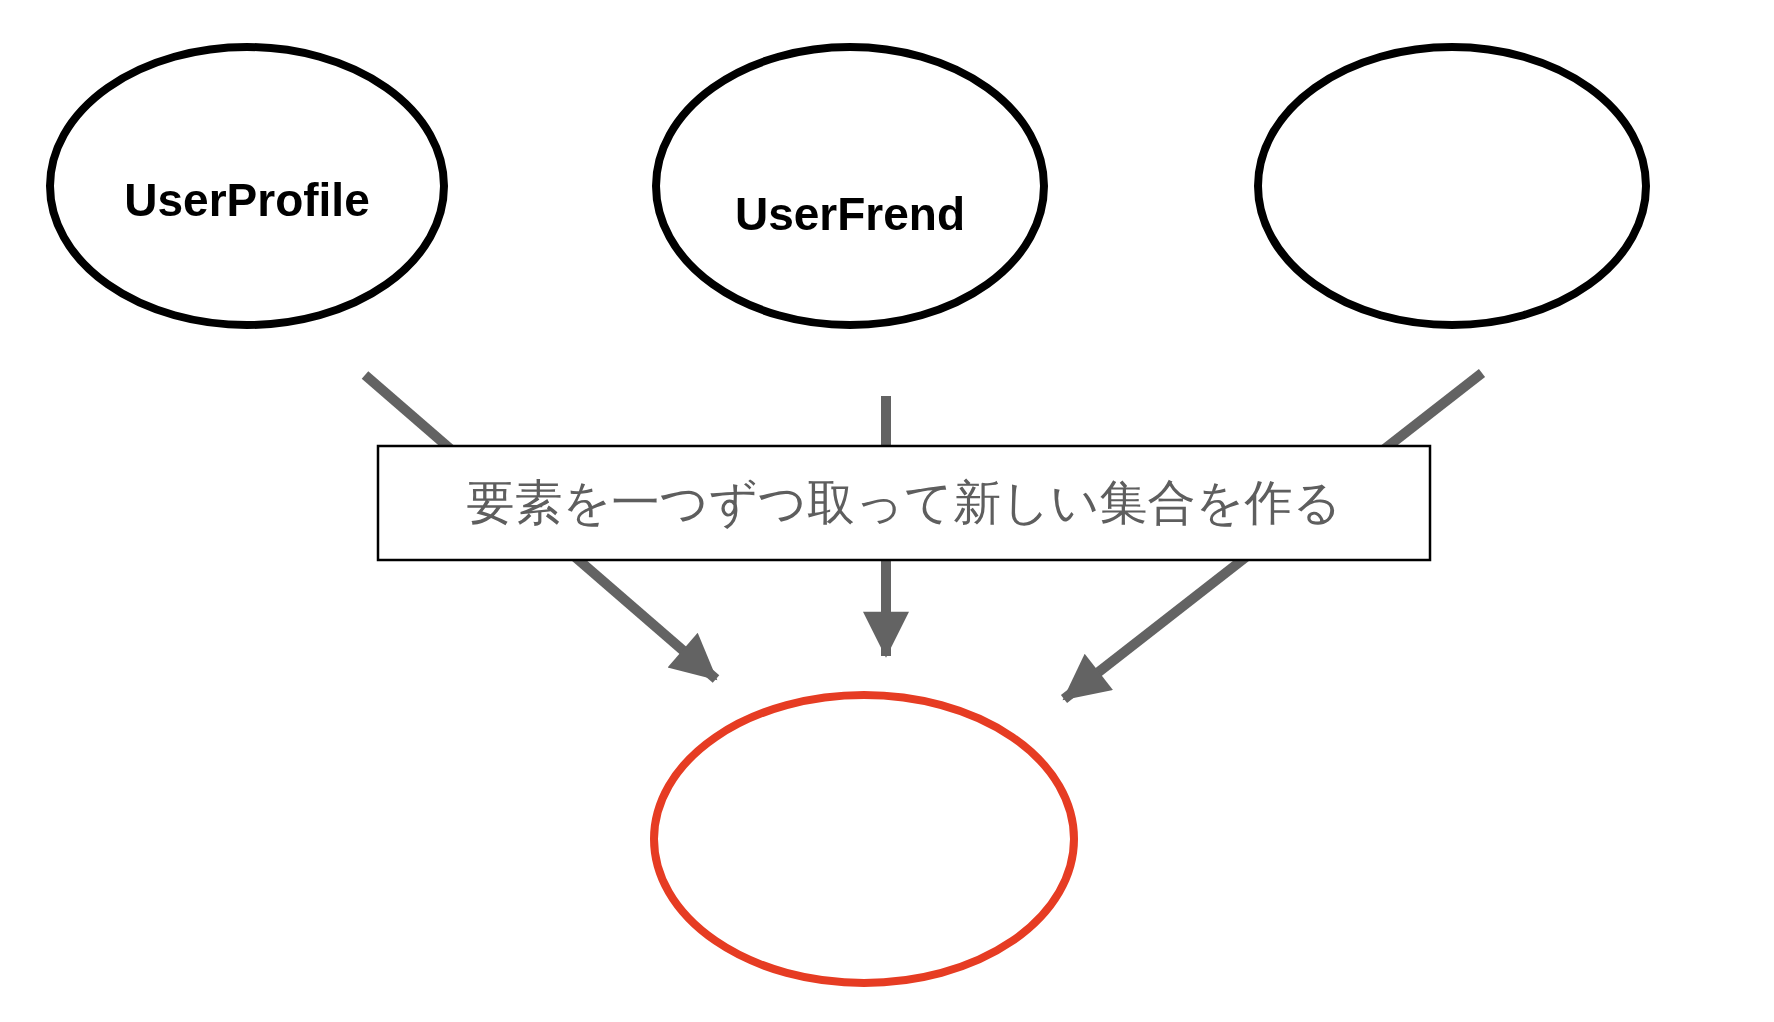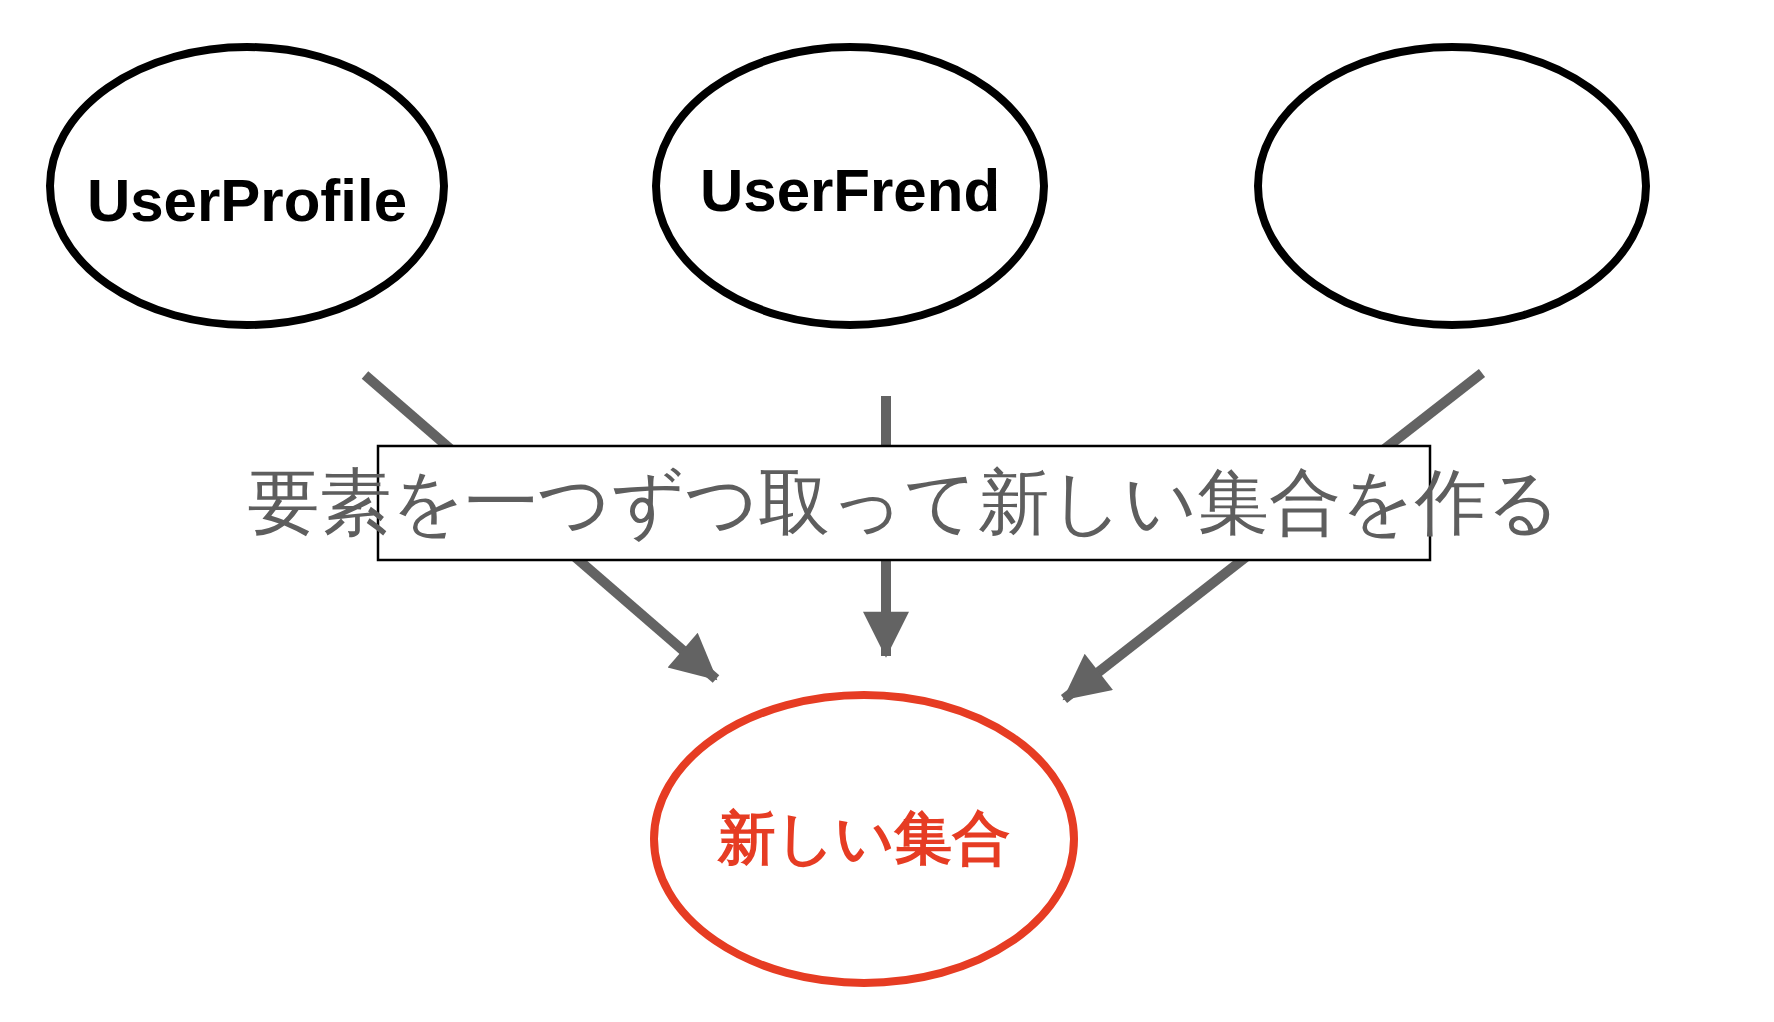--- a/index.html
+++ b/index.html
@@ -21,27 +21,27 @@
   .canvas svg{position:absolute;left:0;top:0;}
   .node-ellipse{fill:#ffffff;stroke:var(--shape-stroke);stroke-width:8;}
   .result-ellipse{fill:#ffffff;stroke:var(--result);stroke-width:8;}
   .arrow-line{stroke:var(--arrow);stroke-width:10;fill:none;}
   .arrow-head{fill:var(--arrow);}
   .process-rect{fill:#ffffff;stroke:var(--box-border);stroke-width:2.5;}
   .lbl{
     position:absolute;display:flex;align-items:center;justify-content:center;
     text-align:center;white-space:nowrap;pointer-events:none;
   }
-  .lbl-node{font-weight:bold;font-size:60px;color:#000000;padding-top:14px;}
+  .lbl-node{font-weight:bold;font-size:46px;color:#000000;padding-top:14px;}
   .lbl-e1{left:46px;top:43px;width:402px;height:286px;}
-  .lbl-e2{left:652px;top:33px;width:396px;height:286px;}
+  .lbl-e2{left:652px;top:57px;width:396px;height:286px;}
   .lbl-e3{left:1254px;top:43px;width:396px;height:286px;}
   .lbl-process{
     left:378px;top:446px;width:1052px;height:114px;
-    font-size:72px;color:var(--box-text);font-weight:normal;text-align:right;
+    font-size:48px;color:var(--box-text);font-weight:normal;text-align:right;
   }
   .lbl-result{
     left:650px;top:691px;width:428px;height:296px;
     font-weight:bold;font-size:58px;color:var(--result);
   }
 </style>
 </head>
 <body>
 
 <div class="canvas">
@@ -66,14 +66,13 @@
     <ellipse class="result-ellipse" cx="864" cy="839" rx="210" ry="144"></ellipse>
   </svg>
 
   <div class="lbl lbl-node lbl-e1">UserProfile</div>
 
   <div class="lbl lbl-node lbl-e2">UserFrend</div>
 
 
   <div class="lbl lbl-process">要素を一つずつ取って新しい集合を作る</div>
 
-  <div class="lbl lbl-result">新しい集合</div>
 </div>
 
 </body></html>

